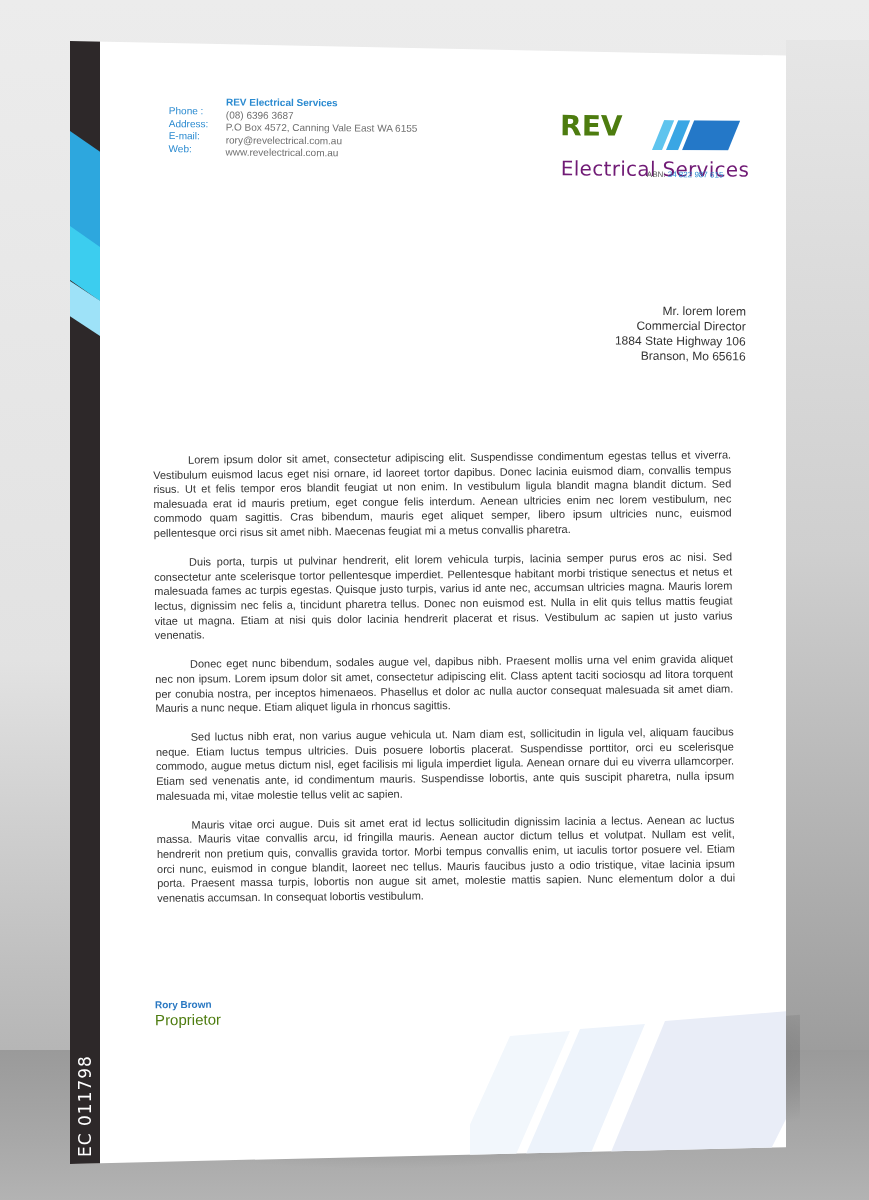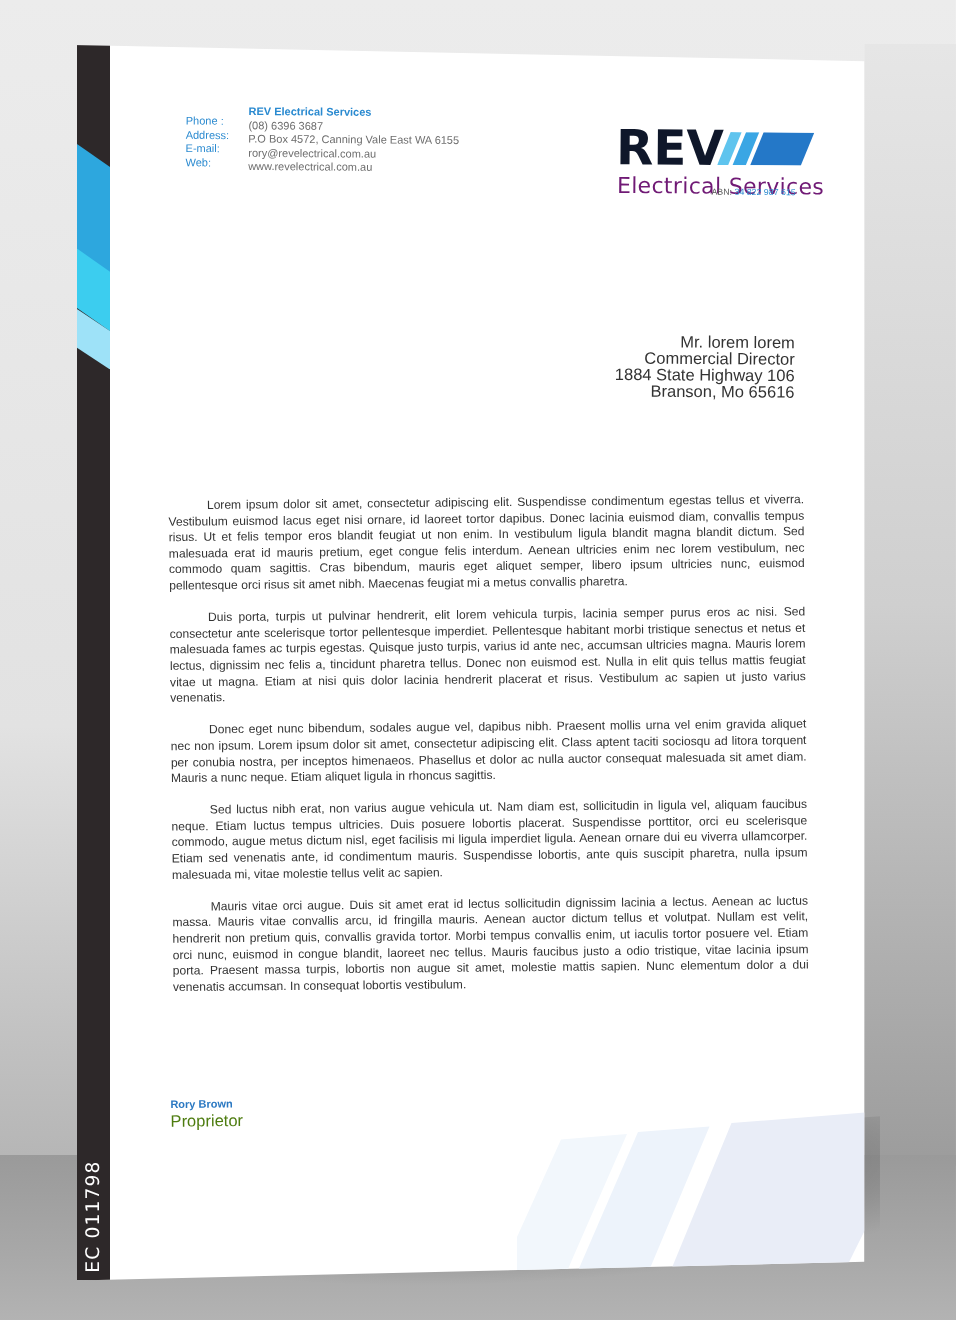--- a/index.html
+++ b/index.html
@@ -47,33 +47,33 @@
       transform: rotate(0.4deg); transform-origin: left top;
     }
     .contact-labels { position: absolute; left: 16px; top: 9px; color: #2a8ad0; width: 70px; }
     .contact-values { position: absolute; left: 73px; top: 0; color: #6d6d6d; width: 260px; white-space: nowrap; }
     .company-name { color: #2a8ad0; font-weight: bold; }
     .logo {
       position: absolute; left: 490px; top: 75px; width: 190px; height: 70px;
       transform: rotate(0.4deg);
     }
     .logo-rev {
-      position: absolute; left: 0; top: -6px; font-size: 44px; font-weight: bold;
-      color: #0f172a; letter-spacing: 0px; font-family: "DejaVu Sans", sans-serif;
+      position: absolute; left: 0; top: -6px; font-size: 28px; font-weight: bold;
+      color: #4d7c0f; letter-spacing: 0px; font-family: "DejaVu Sans", sans-serif;
     }
     .logo-bars { position: absolute; left: 92px; top: 4px; width: 88px; height: 30px; }
     .logo-sub {
       position: absolute; left: 1px; top: 41px; font-size: 20px; color: #701a75;
       font-family: "DejaVu Sans", sans-serif; letter-spacing: 0.3px; white-space: nowrap;
     }
     .logo-abn { position: absolute; left: 87px; top: 54px; font-size: 8px; color: #555; white-space: nowrap; }
     .logo-abn .num { color: #2a8ad0; }
     .recipient {
-      position: absolute; right: 64px; top: 263px; text-align: right;
-      font-size: 15px; line-height: 15px; color: #333;
+      position: absolute; right: 40px; top: 263px; text-align: right;
+      font-size: 12px; line-height: 15px; color: #333;
       transform: rotate(0.4deg);
     }
     .body-text {
       position: absolute; left: 83px; top: 412px; width: 578px;
       font-size: 11px; line-height: 14.6px; color: #333;
       text-align: justify; transform: rotate(-0.55deg); transform-origin: left top;
     }
     .body-text p { margin: 0 0 14.6px 0; text-indent: 35px; }
     .signature { position: absolute; left: 85px; top: 958px; transform: rotate(-0.6deg); }
     .sig-name { color: #2a78c2; font-weight: bold; font-size: 10px; }

